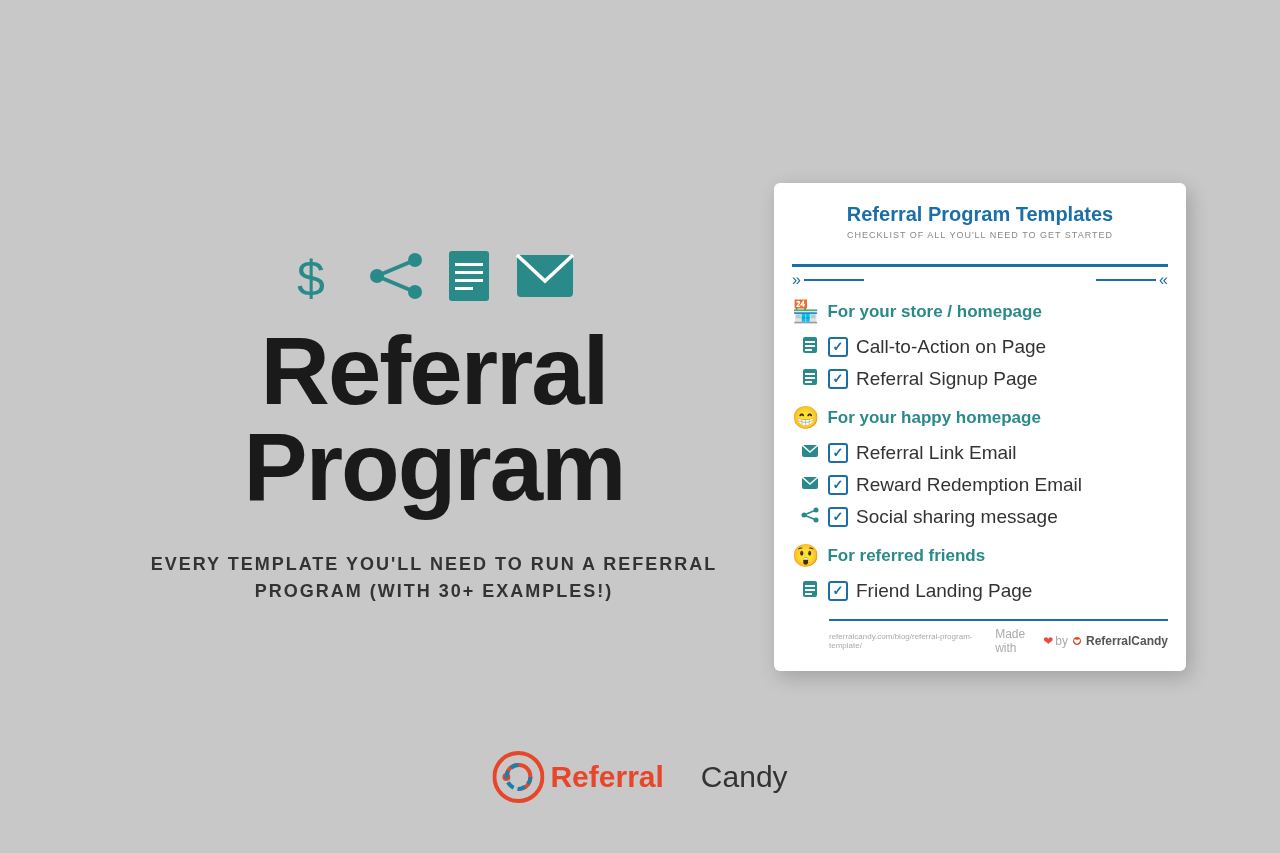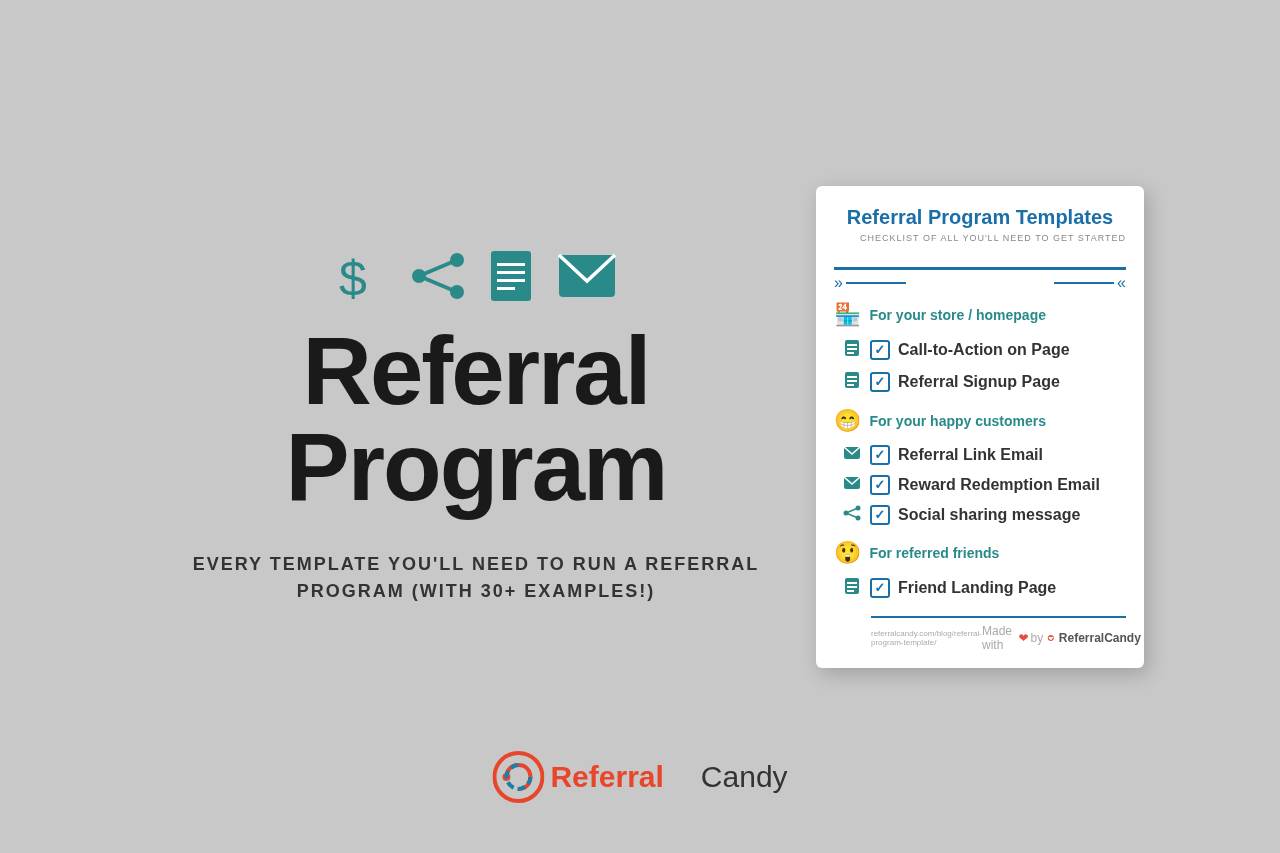--- a/index.html
+++ b/index.html
@@ -59,58 +59,58 @@
       color: #333;
       text-align: center;
       letter-spacing: 2px;
       text-transform: uppercase;
       line-height: 1.5;
       margin-top: 20px;
     }
 
     
     .card {
-      width: 328px;
+      width: 412px;
       background: white;
       border-radius: 6px;
       box-shadow: 4px 6px 20px rgba(0,0,0,0.2);
       padding: 20px 18px 16px;
       position: relative;
     }
 
     .card-title {
       font-size: 20px;
       font-weight: 800;
       color: #1a6fa8;
       text-align: center;
       margin-bottom: 4px;
     }
 
     .card-subtitle {
       font-size: 9px;
       color: #888;
-      text-align: right;
+      text-align: center;
       letter-spacing: 1px;
       text-transform: uppercase;
       margin-bottom: 24px;
     }
 
     .section-header {
       display: flex;
       align-items: center;
       gap: 8px;
       margin: 10px 0 6px;
     }
 
     .section-emoji {
       font-size: 22px;
     }
 
     .section-label {
-      font-size: 14px;
+      font-size: 17px;
       font-weight: 700;
       color: #2a8a8a;
     }
 
     .checklist-item {
       display: flex;
       align-items: center;
       gap: 8px;
       padding: 5px 0 5px 8px;
     }
@@ -133,23 +133,22 @@
       flex-shrink: 0;
     }
 
     .checkbox-checked {
       color: #1a6fa8;
       font-size: 13px;
       font-weight: bold;
     }
 
     .item-text {
-      font-size: 16px;
+      font-size: 19px;
       color: #333;
-      font-weight: bold;
     }
 
     
     .bottom-logo {
       position: absolute;
       bottom: 50px;
       left: 50%;
       transform: translateX(-50%);
       display: flex;
       align-items: center;
@@ -271,21 +270,21 @@
           </svg>
       </span>
       <div class="checkbox">
         <span class="checkbox-checked">✓</span>
       </div>
       <span class="item-text">Referral Signup Page</span>
     </div>
 
     <div class="section-header">
       <span class="section-emoji">😁</span>
-      <span class="section-label">For your happy customers</span>
+      <span class="section-label">For your happy homepage</span>
     </div>
 
     <div class="checklist-item">
       <span class="item-icon">
         <svg width="18" height="14" viewBox="0 0 18 14" fill="#2a8a8a">
             <rect x="1" y="1" width="16" height="12" rx="2"></rect>
             <polyline points="1,1 9,8 17,1" stroke="white" stroke-width="1.5" fill="none"></polyline>
           </svg>
       </span>
       <div class="checkbox">

